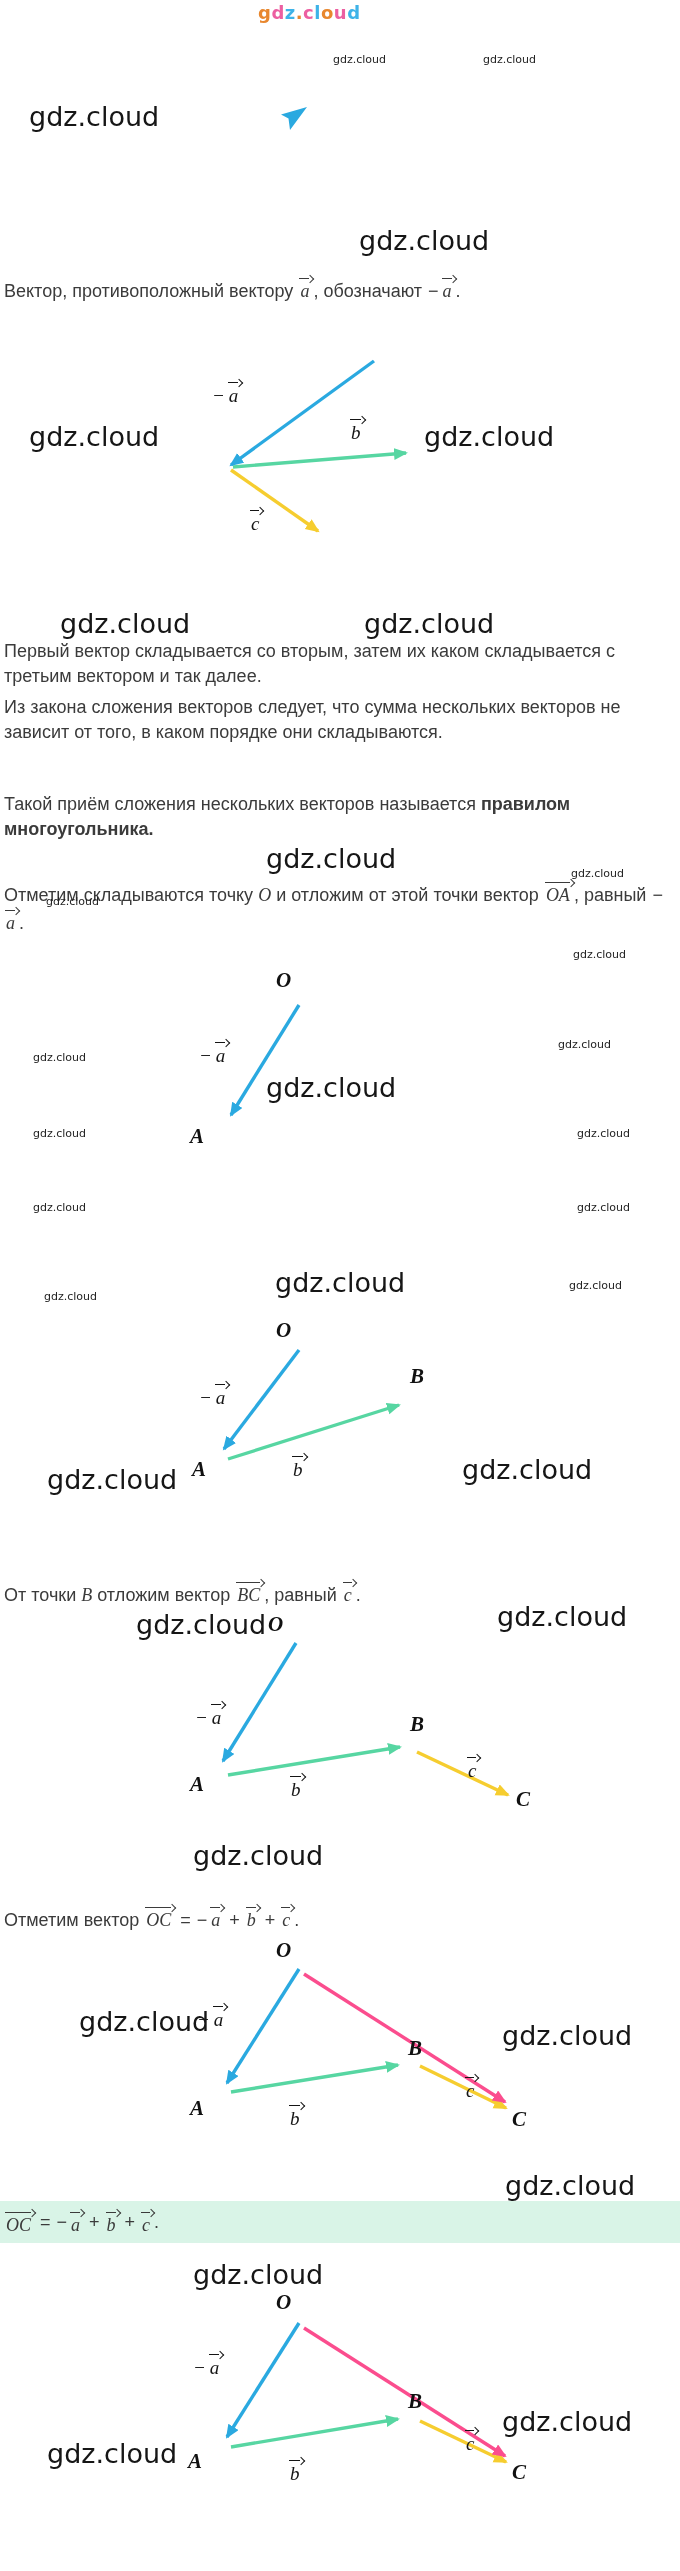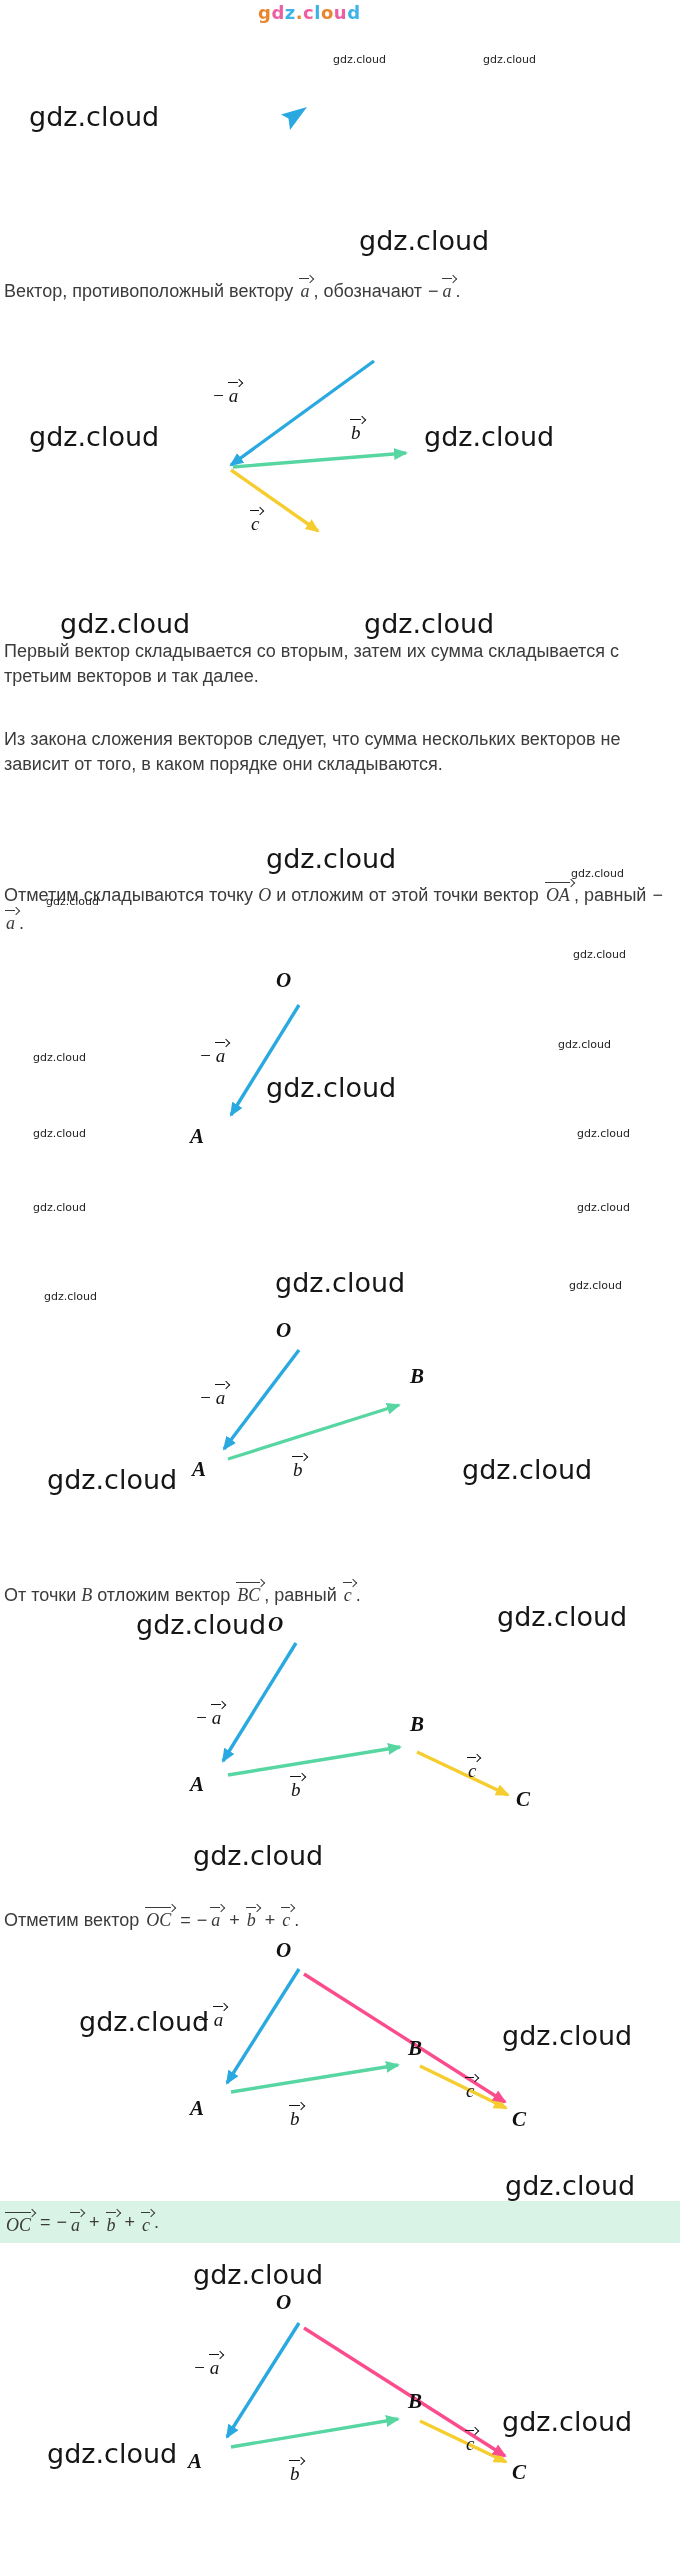--- a/index.html
+++ b/index.html
@@ -92,24 +92,27 @@
     <span class="dvec" style="left:349px;top:92px"><span class="vec">b</span></span>
     <span class="dvec" style="left:249px;top:183px"><span class="vec">c</span></span>
   </div>
   <span class="wm-lg" style="left:29px;top:422px">gdz.cloud</span>
   <span class="wm-lg" style="left:424px;top:422px">gdz.cloud</span>
 
   <span class="wm-lg" style="left:60px;top:609px">gdz.cloud</span>
   <span class="wm-lg" style="left:364px;top:609px">gdz.cloud</span>
 
   <p class="para" style="top:639px">
-    <span>Первый вектор складывается со вторым, затем их сумма складывается с третьим векторов и так далее.</span>
-  </p>
-  <p class="para" style="top:727px">
+    <span>Первый вектор складывается со вторым, затем их каком складывается с третьим вектором и так далее.</span>
+  </p>
+  <p class="para" style="top:695px">
     <span>Из закона сложения векторов следует, что сумма нескольких векторов не зависит от того, в каком порядке они складываются.</span>
+  </p>
+  <p class="para" style="top:792px">
+    <span>Такой приём сложения нескольких векторов называется </span><span class="b">правилом многоугольника</span><span class="b">.</span>
   </p>
   <span class="wm-lg" style="left:266px;top:844px">gdz.cloud</span>
 
   <p class="para" style="top:880px">
     <span>Отметим складываются точку </span><i class="mvar">O</i><span> и отложим от этой точки вектор </span><span class="vec">OA</span><span>, равный </span><span class="minus">−</span><span class="vec">a</span><span>.</span>
   </p>
   <span class="wm-sm" style="left:571px;top:868px">gdz.cloud</span>
   <span class="wm-sm" style="left:46px;top:896px">gdz.cloud</span>
 
   <div class="diagram" style="top:962px;height:210px">

